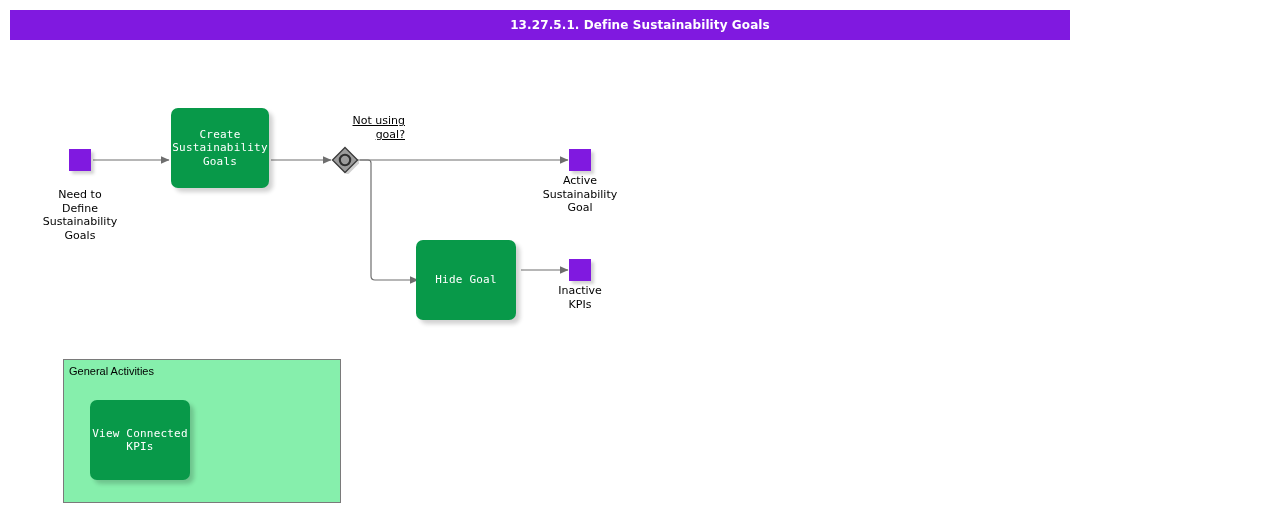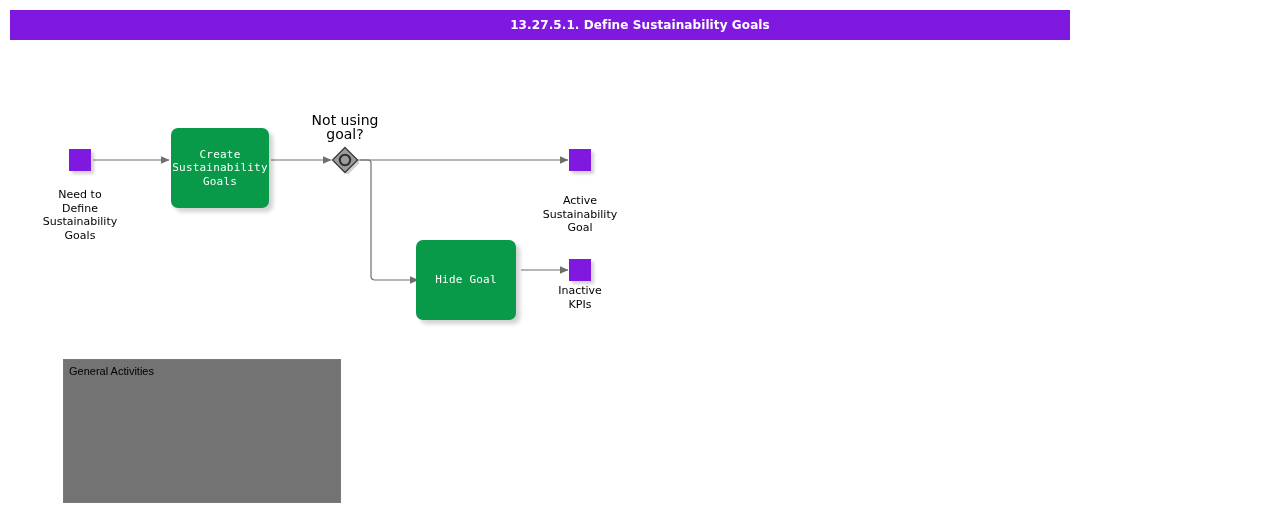--- a/index.html
+++ b/index.html
@@ -92,33 +92,34 @@
   }
 
   
   .gateway {
     position: absolute;
     width: 28px;
     height: 28px;
   }
   .gateway-label {
     position: absolute;
-    text-align: center;
-    font-family: "DejaVu Sans", sans-serif;
-    font-size: 14px;
+    text-align: right;
+    font-family: "DejaVu Sans", sans-serif;
+    font-size: 11px;
     line-height: 13.5px;
     color: #000000;
     white-space: pre-line;
+    text-decoration: underline;
   }
 
   
   .group-box {
     position: absolute;
     border: 1px solid #7a7a7a;
-    background: #737373;
+    background: #86efac;
     box-sizing: border-box;
   }
   .group-title {
     position: absolute;
     font-family: "Liberation Sans", sans-serif;
     font-size: 11px;
     color: #000000;
     left: 5px;
     top: 5px;
   }
@@ -151,49 +152,53 @@
   </svg>
 
   <div class="layer">
 
     <div class="event" style="left:69px; top:149px;"></div>
     <div class="event-label" style="left:10px; top:174px; width:140px;margin-top:14px;">Need to
 Define
 Sustainability
 Goals</div>
 
-    <div class="task" style="left:171px; top:128px; width:98px; height:80px;">
+    <div class="task" style="left:171px; top:108px; width:98px; height:80px;">
       <span class="task-label">Create
 Sustainability
 Goals</span>
     </div>
 
     <div class="gateway" style="left:331px; top:146px;">
       <svg width="28" height="28" viewBox="0 0 28 28">
         <g transform="translate(1.5,1.5)">
           <path d="M12.5,0 L25,12.5 L12.5,25 L0,12.5 Z" fill="rgba(0,0,0,0.18)" transform="translate(2.5,2.5)"></path>
           <path d="M12.5,0 L25,12.5 L12.5,25 L0,12.5 Z" fill="#9C9C9C" stroke="#3A3A3A" stroke-width="1.3"></path>
           <circle cx="12.5" cy="12.5" r="5.2" fill="none" stroke="#2E2E2E" stroke-width="2.1"></circle>
         </g>
       </svg>
     </div>
     <div class="gateway-label" style="left:285px; top:114px; width:120px;">Not using
 goal?</div>
 
     <div class="event" style="left:569px; top:149px;"></div>
-    <div class="event-label" style="left:510px; top:174px; width:140px;margin-top:20px;">Active
+    <div class="event-label" style="left:510px; top:174px; width:140px;">Active
 Sustainability
 Goal</div>
 
     <div class="task" style="left:416px; top:240px; width:100px; height:80px;">
       <span class="task-label">Hide Goal</span>
     </div>
 
     <div class="event" style="left:569px; top:259px;"></div>
     <div class="event-label" style="left:510px; top:284px; width:140px;">Inactive
 KPIs</div>
 
     <div class="group-box" style="left:63px; top:359px; width:278px; height:144px;">
       <span class="group-title">General Activities</span>
     </div>
+    <div class="task" style="left:90px; top:400px; width:100px; height:80px;">
+      <span class="task-label">View Connected
+KPIs</span>
+    </div>
 
   </div>
 </div>
 
 </body></html>

